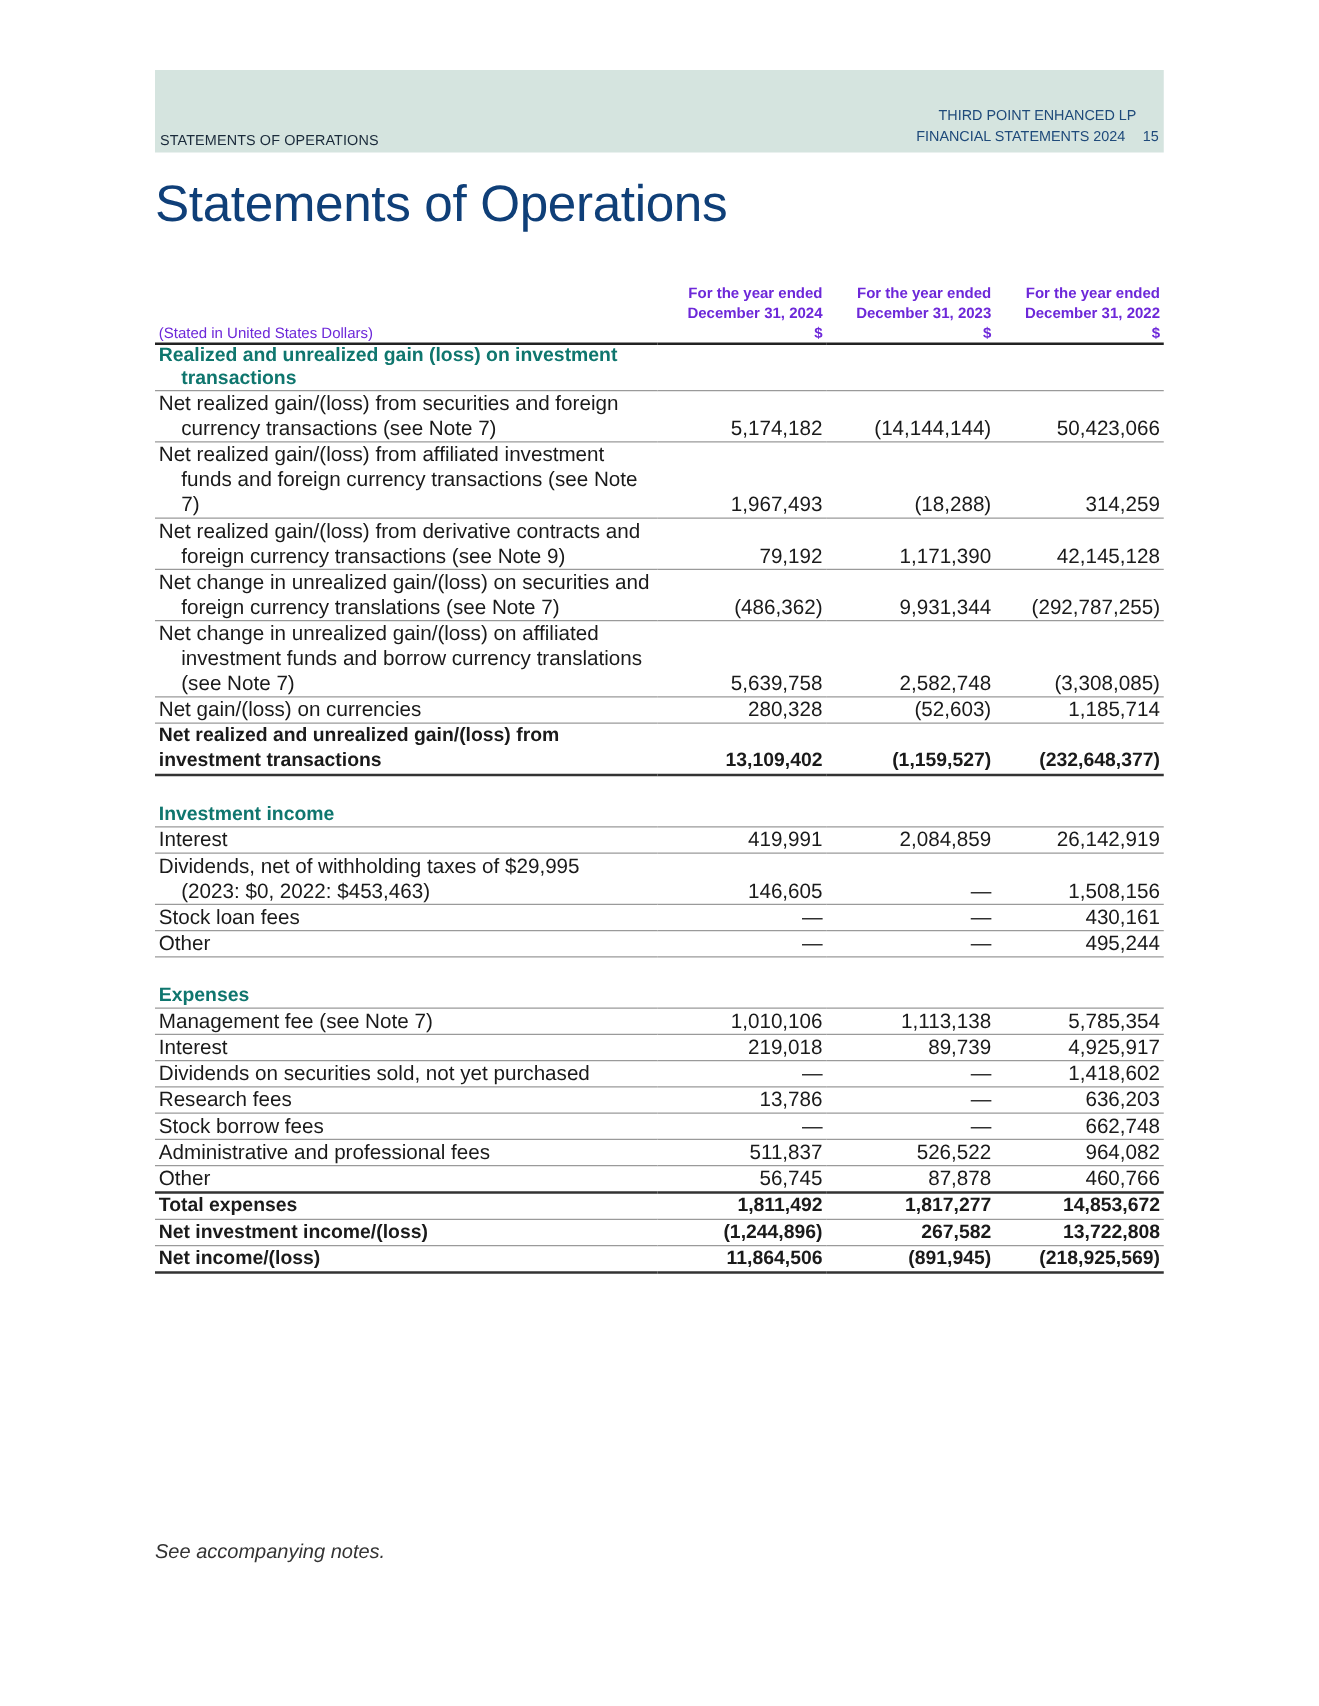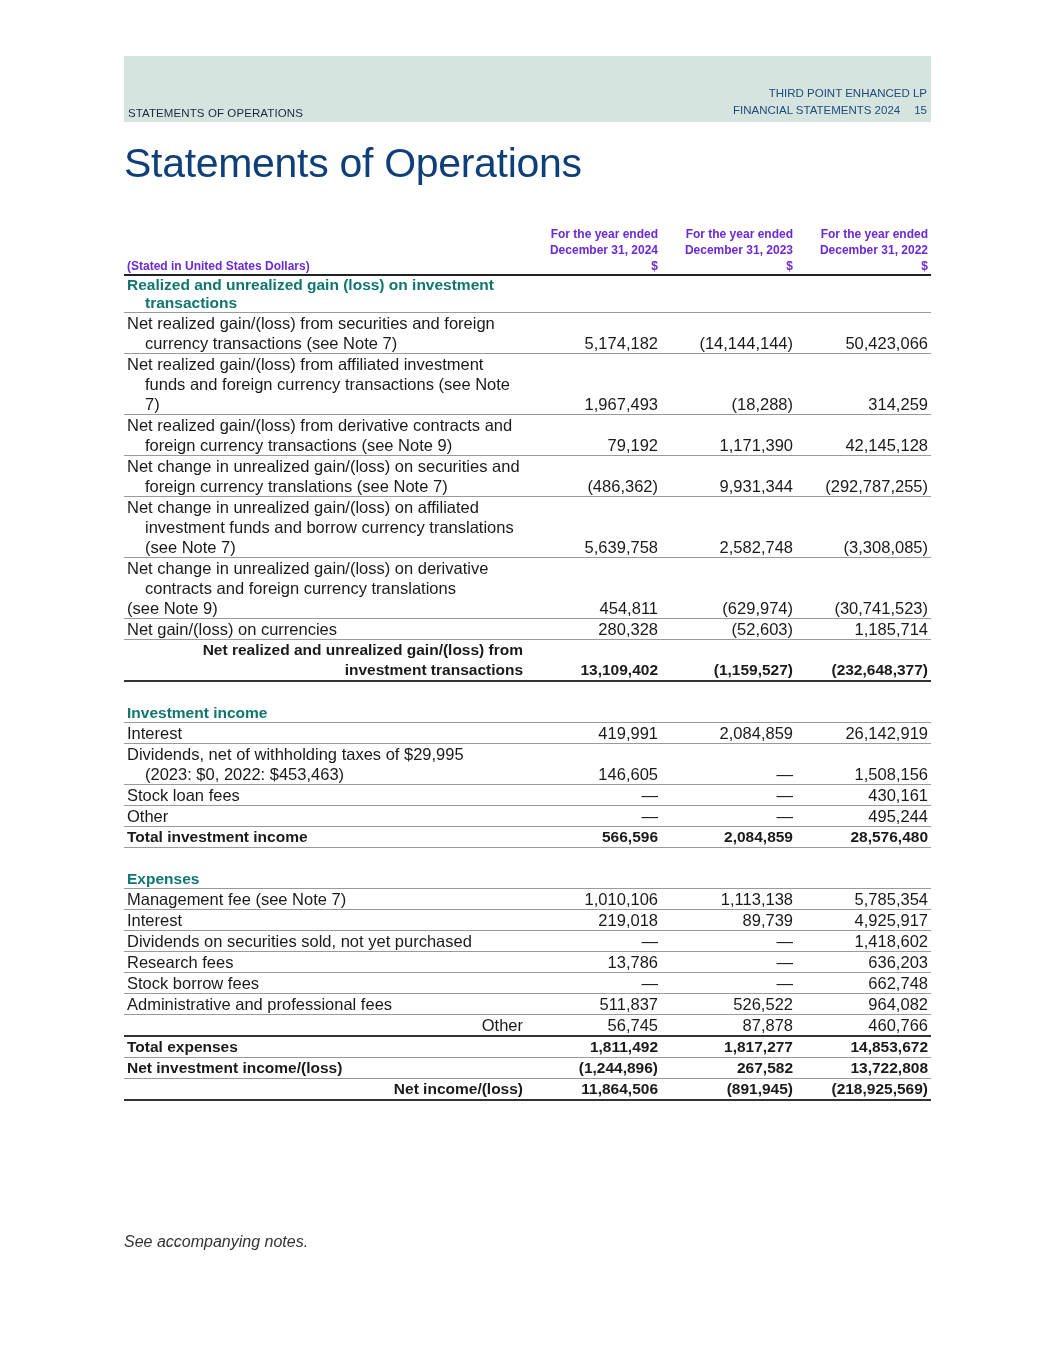--- a/index.html
+++ b/index.html
@@ -1,33 +1,33 @@
 <!DOCTYPE html>
 <html><head>
 <meta charset="utf-8">
 <style>
   html, body { margin: 0; padding: 0; background: #ffffff; }
   body { width: 1055px; height: 1365px; position: relative; font-family: "Liberation Sans", "DejaVu Sans", sans-serif; color: #1a1a1a; }
   .header-band { position: absolute; left: 124px; top: 56px; width: 807px; height: 66px; background: #d5e4df; }
   .hdr-left { position: absolute; left: 4px; bottom: 3px; font-size: 11.5px; color: #1a2a3a; letter-spacing: 0.1px; }
-  .hdr-right { position: absolute; right: 4px; bottom: 3px; text-align: right; font-size: 11.5px; color: #1f4a7a; line-height: 17px; }
+  .hdr-right { position: absolute; right: 4px; bottom: 3px; text-align: center; font-size: 11.5px; color: #1f4a7a; line-height: 17px; }
   .hdr-right .line2 { display: flex; justify-content: flex-end; gap: 14px; }
   .hdr-right .pg { color: #1f4a7a; }
   .page-title { position: absolute; left: 124px; top: 140px; font-size: 41px; color: #0f3f78; font-weight: normal; margin: 0; letter-spacing: -0.3px; }
   table.fs { position: absolute; left: 124px; top: 226px; width: 807px; border-collapse: collapse; font-size: 16.5px; }
   table.fs td, table.fs th { padding: 0 3px; vertical-align: bottom; }
   .col-label { width: 410px; text-align: left; }
   .col-num { width: 130px; text-align: right; white-space: nowrap; }
   thead th { font-size: 12px; font-weight: bold; color: #6d28d9; line-height: 16px; padding-bottom: 2px; border-bottom: 2.5px solid #222; }
-  thead th.col-label { font-weight: bold; }
+  thead th.col-label { font-weight: normal; }
   .sec-head td { color: #0f766e; font-weight: bold; font-size: 15.5px; padding-top: 4px; padding-bottom: 2px; margin-left: 48px; }
   .sec-head .indent, .row .indent { display: block; padding-left: 18px; }
   .row td { border-bottom: 1px solid #9a9a9a; line-height: 20px; padding-top: 2px; padding-bottom: 1px; }
   .row.bold td { font-weight: bold; font-size: 15.5px; }
-  .row.thick td { border-bottom: 2.5px solid #333; text-align: right; }
+  .row.thick td { border-bottom: 2.5px solid #333; }
   .spacer td { height: 22px; border: none; }
   .sec-head td.bordered { border-bottom: 1px solid #9a9a9a; }
   .note { position: absolute; left: 124px; top: 1197px; font-style: italic; font-size: 16px; color: #333; margin-top: 36px; }
   .line { display: block; }
 </style>
 </head>
 <body>
 
 <div class="header-band">
   <span class="hdr-left">STATEMENTS OF OPERATIONS</span>
@@ -111,30 +111,20 @@
           <span class="line">Net change in unrealized gain/(loss) on affiliated</span>
           <span class="indent">investment funds and borrow currency translations</span>
           <span class="indent">(see Note 7)</span>
         </td>
         <td class="col-num">5,639,758</td>
         <td class="col-num">2,582,748</td>
         <td class="col-num">(3,308,085)</td>
       </tr>
       <tr class="row">
         <td class="col-label">
-          <span class="line">Net change in unrealized gain/(loss) on derivative</span>
-          <span class="indent">contracts and foreign currency translations</span>
-          <span class="line">(see Note 9)</span>
-        </td>
-        <td class="col-num">454,811</td>
-        <td class="col-num">(629,974)</td>
-        <td class="col-num">(30,741,523)</td>
-      </tr>
-      <tr class="row">
-        <td class="col-label">
           <span class="line">Net gain/(loss) on currencies</span>
         </td>
         <td class="col-num">280,328</td>
         <td class="col-num">(52,603)</td>
         <td class="col-num">1,185,714</td>
       </tr>
       <tr class="row bold thick">
         <td class="col-label">
           <span class="line">Net realized and unrealized gain/(loss) from</span>
           <span class="line">investment transactions</span>
@@ -177,28 +167,20 @@
         <td class="col-num">430,161</td>
       </tr>
       <tr class="row">
         <td class="col-label">
           <span class="line">Other</span>
         </td>
         <td class="col-num">—</td>
         <td class="col-num">—</td>
         <td class="col-num">495,244</td>
       </tr>
-      <tr class="row bold">
-        <td class="col-label">
-          <span class="line">Total investment income</span>
-        </td>
-        <td class="col-num">566,596</td>
-        <td class="col-num">2,084,859</td>
-        <td class="col-num">28,576,480</td>
-      </tr>
       <tr class="spacer">
         <td colspan="4"></td>
       </tr>
       <tr class="sec-head">
         <td colspan="4" class="bordered">
           <span class="line">Expenses</span>
         </td>
       </tr>
       <tr class="row">
         <td class="col-label">

